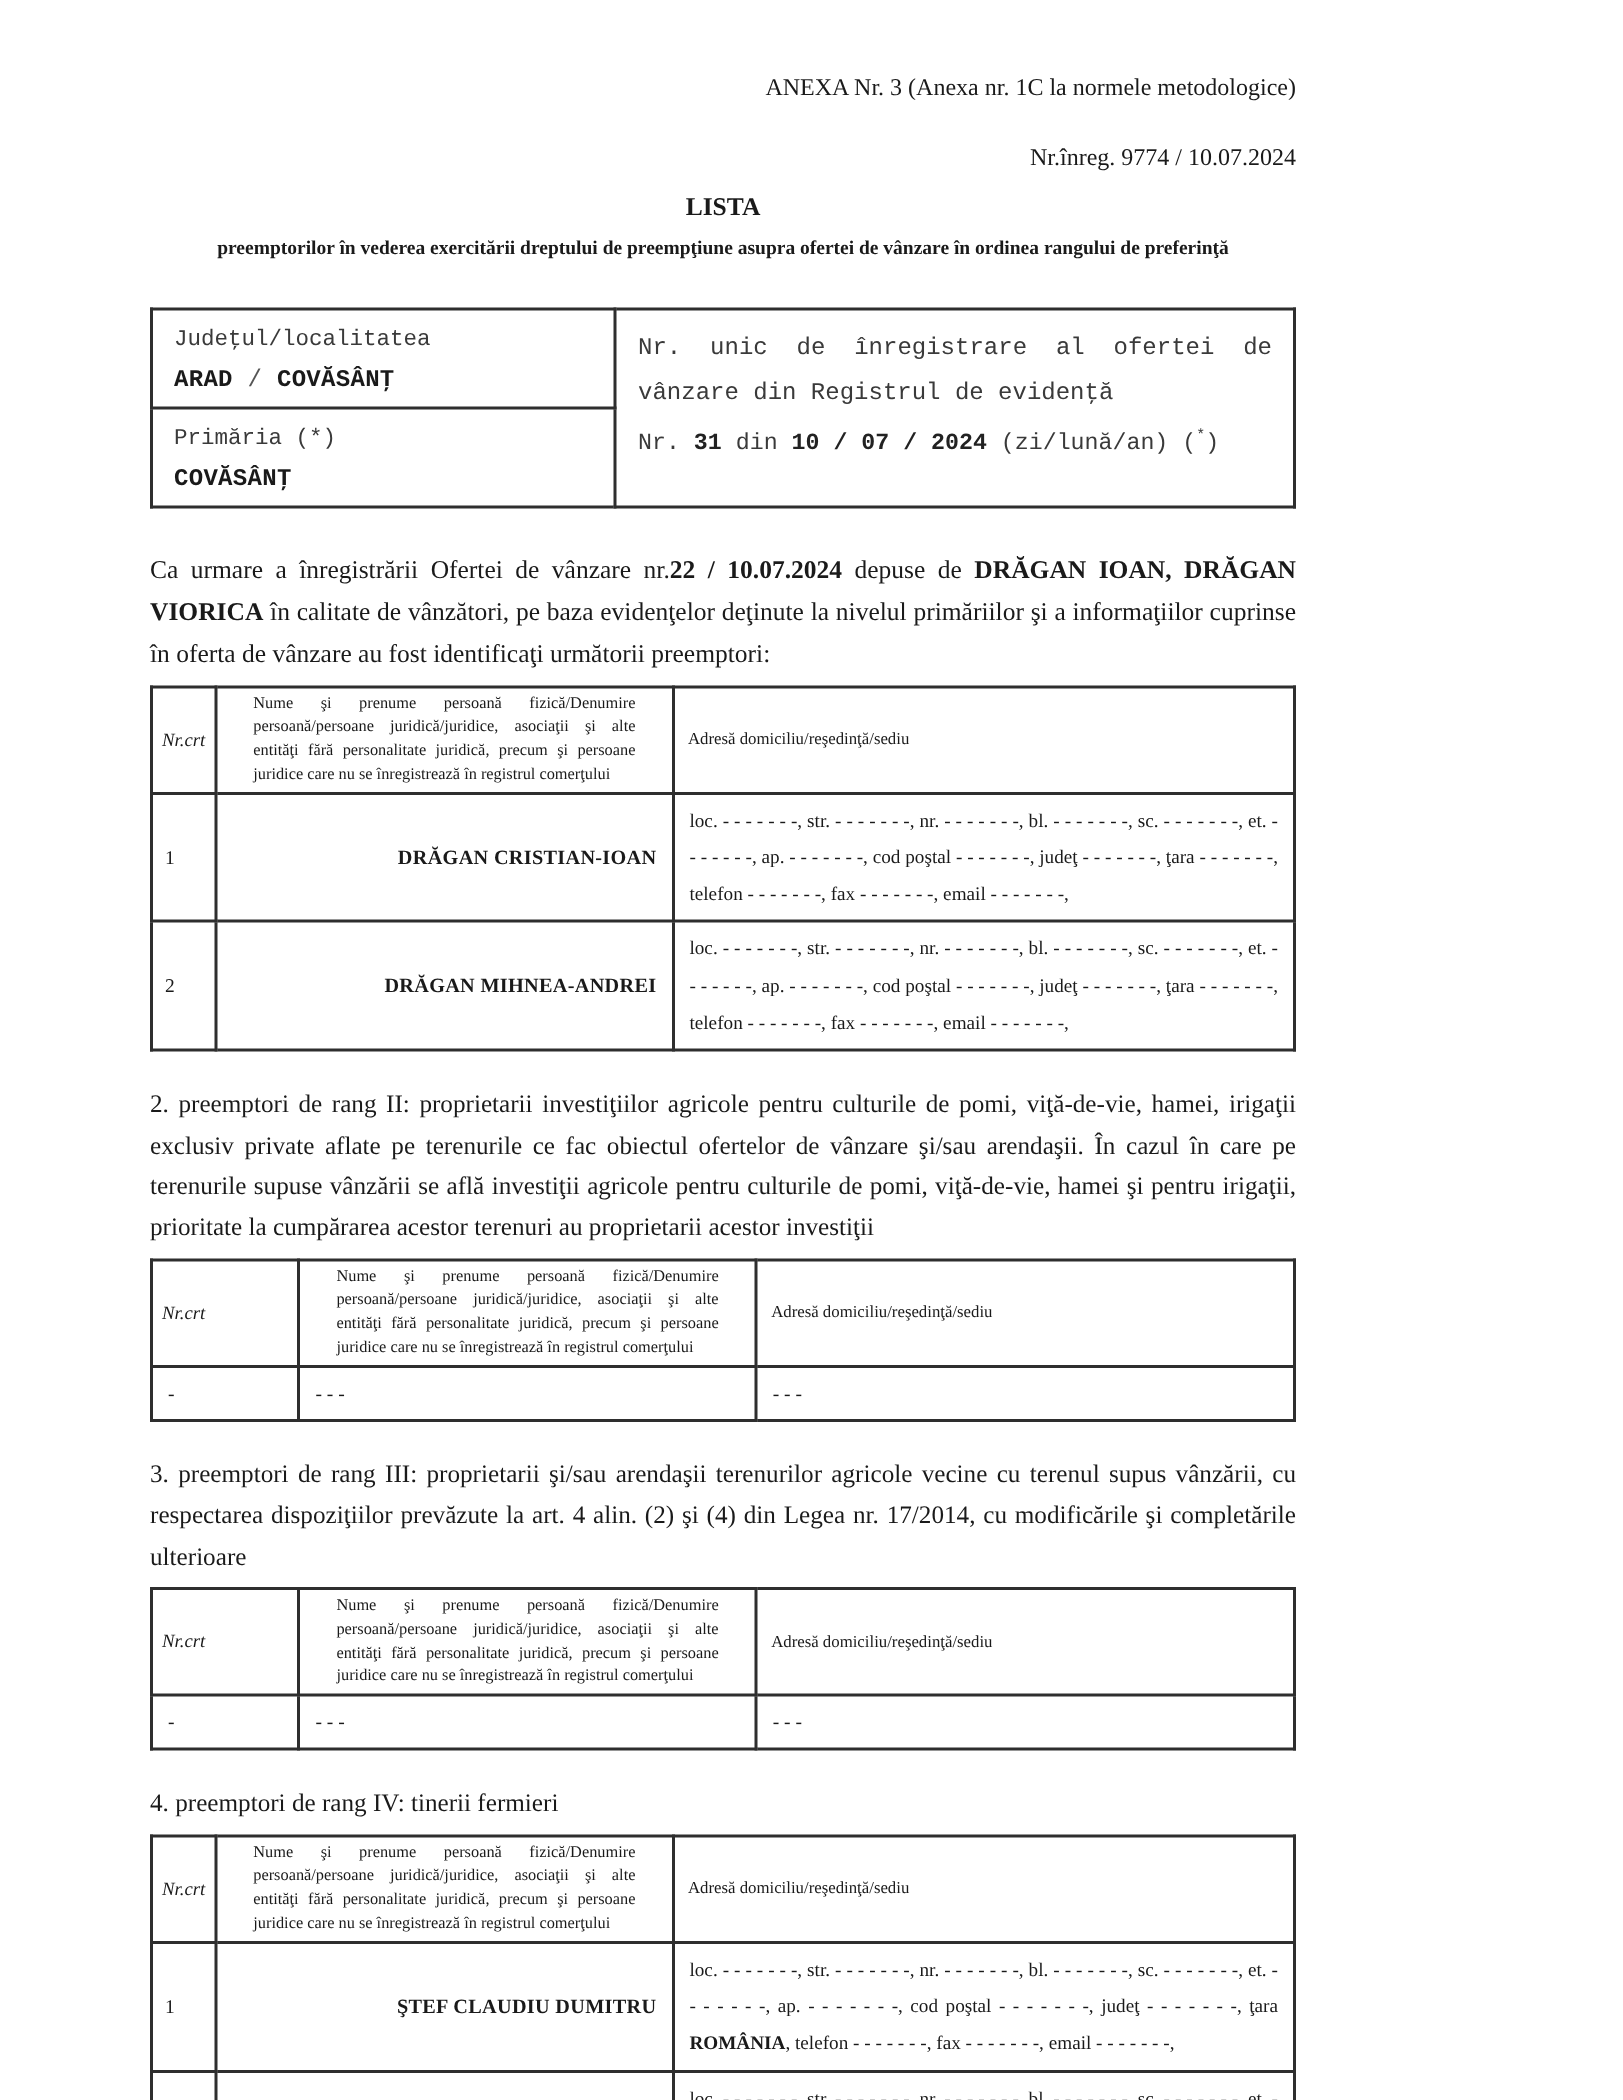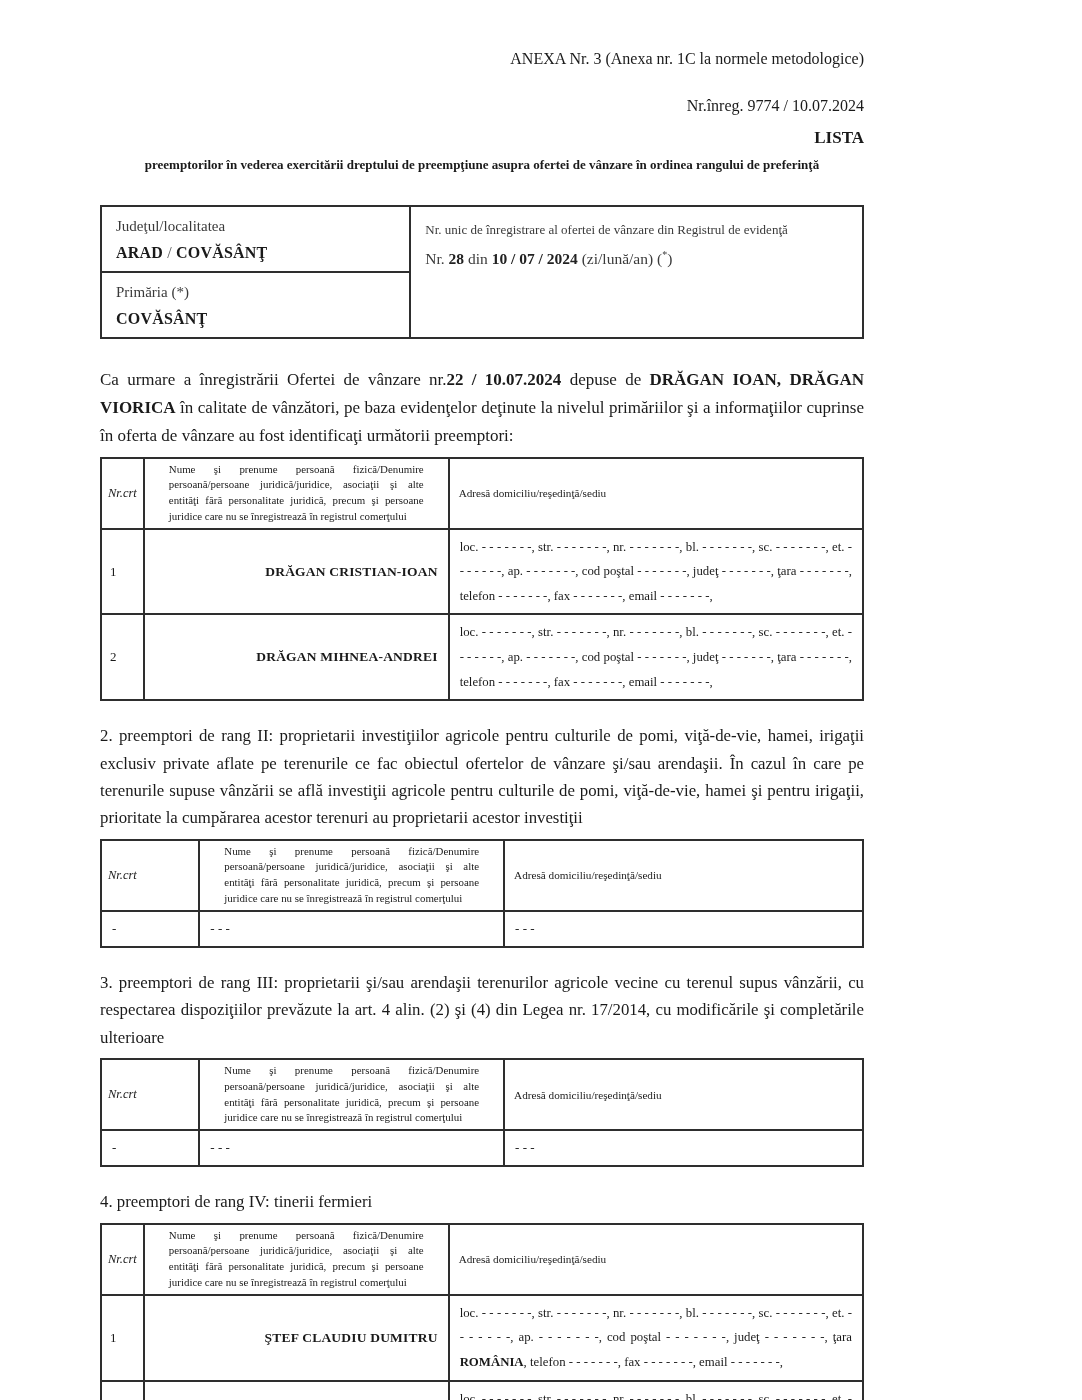--- a/index.html
+++ b/index.html
@@ -11,38 +11,38 @@
     font-family: "Liberation Serif", serif;
   }
   .page {
     width: 962px; height: 1400px;
     padding: 50px 98px 30px 100px;
     overflow: hidden;
   }
 
   .anexa-line { text-align: right; font-size: 16px; }
   .nrreg-line { text-align: right; font-size: 16px; margin-top: 29px; }
-  .doc-title  { text-align: right; font-weight: bold; font-size: 17px; margin-top: 13px; }
+  .doc-title  { text-align: center; font-weight: bold; font-size: 17px; margin-top: 13px; }
   .doc-subtitle {
     text-align: center; font-weight: bold; font-size: 13px;
     line-height: 1.8; margin-top: 5px;
   }
 
   
   table.info {
     width: 100%; border-collapse: collapse; margin-top: 29px;
-    font-family: Liberation Serif, serif;
+    font-family: Liberation Mono, monospace;
   }
   table.info td { border: 2px solid #2e2e2e; vertical-align: top; padding: 11px 14px 9px 14px; }
   td.info-left { width: 40.6%; }
   .info-label { font-size: 15px; color: #3a3a3a; }
   .info-value { font-size: 16px; font-weight: bold; margin-top: 9px; letter-spacing: 0.2px; }
   .info-value .sep { font-weight: normal; color: #555; }
   td.reg-cell { vertical-align: middle; }
-  .reg-label { font-size: 13px; color: #3a3a3a; text-align: justify; line-height: 1.85; }
+  .reg-label { font-size: 16px; color: #3a3a3a; text-align: justify; line-height: 1.85; }
   .reg-num   { font-size: 15.5px; color: #3a3a3a; margin-top: 8px; }
   .reg-num b { color: #222; }
   sup.star { font-size: 10px; vertical-align: super; line-height: 0; }
 
   .para {
     font-size: 17px; line-height: 1.63; text-align: justify;
     margin-top: 27px;
   }
   .section-heading {
     font-size: 16.8px; line-height: 1.63; text-align: justify;
@@ -87,21 +87,21 @@
 
   <table class="info">
     <tbody>
         <tr>
       <td class="info-left">
         <div class="info-label">Judeţul/localitatea</div>
         <div class="info-value"><b>ARAD</b><span class="sep"> / </span><b>COVĂSÂNŢ</b></div>
       </td>
       <td class="reg-cell" rowspan="2">
         <div class="reg-label">Nr. unic de înregistrare al ofertei de vânzare din Registrul de evidenţă</div>
-        <div class="reg-num"><span>Nr. </span><b>28</b><span> din </span><b>10 / 07 / 2024</b><span> (zi/lună/an) (</span><sup class="star">*</sup><span>)</span></div>
+        <div class="reg-num"><span>Nr. </span><b>31</b><span> din </span><b>10 / 07 / 2024</b><span> (zi/lună/an) (</span><sup class="star">*</sup><span>)</span></div>
       </td>
     </tr>
     <tr>
       <td class="info-left">
         <div class="info-label">Primăria (*)</div>
         <div class="info-value"><b>COVĂSÂNŢ</b></div>
       </td>
     </tr>
   </tbody>
     </table>

